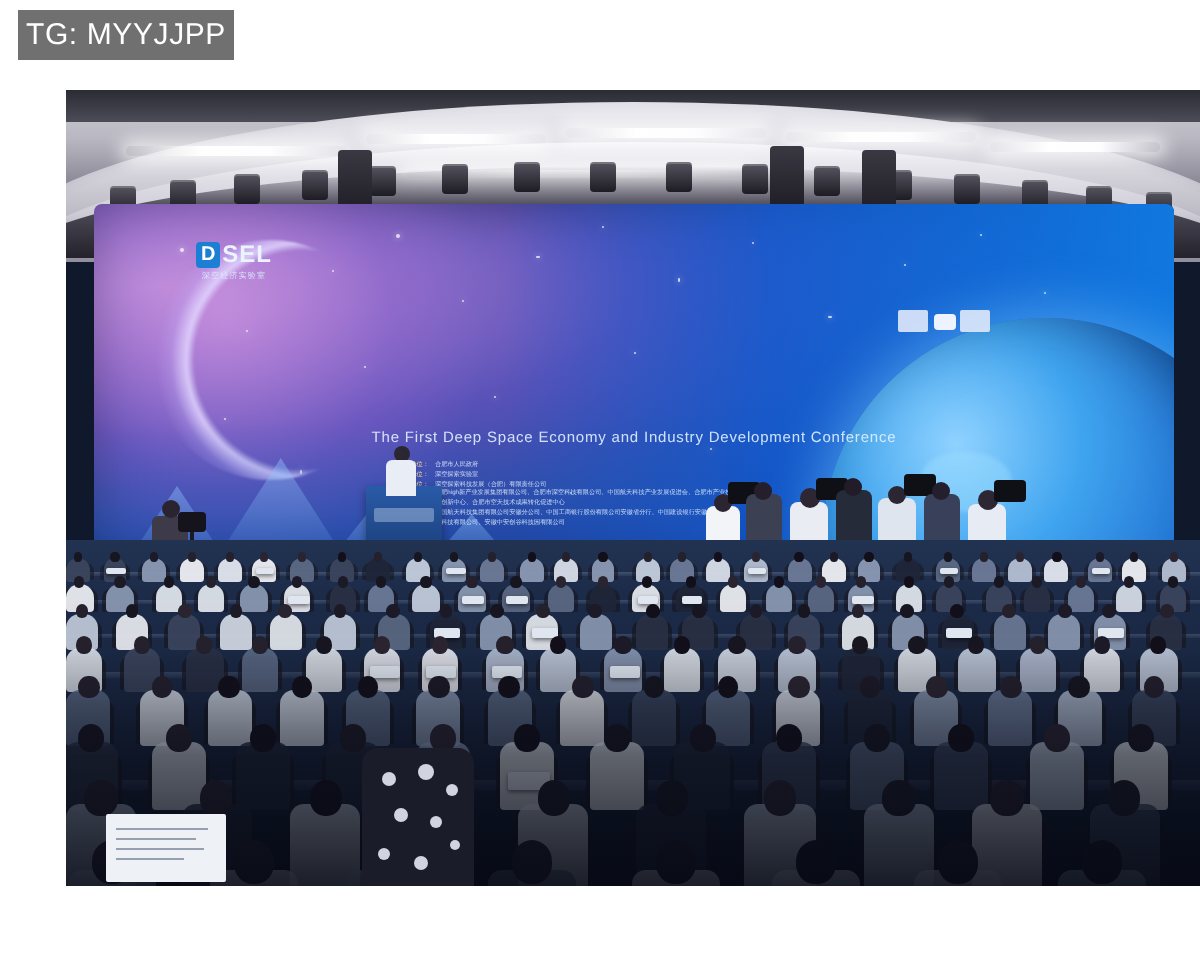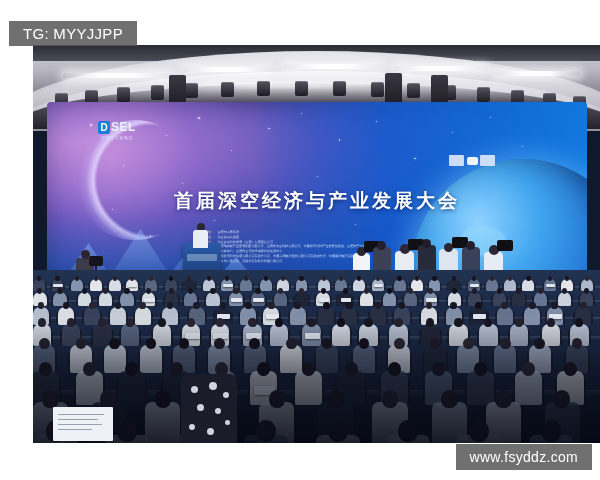--- a/index.html
+++ b/index.html
@@ -211,21 +211,21 @@
     position:absolute;left:20px;bottom:2px;width:60px;height:34px;
     background:#eef1f6;border-radius:1px;
   }
   .paper i{position:absolute;left:5px;height:1px;background:#97a0b2;display:block;}
 
   
   .wm{
     position:absolute;background:rgba(88,88,88,.86);color:#ffffff;
     font-size:15px;letter-spacing:.3px;display:flex;align-items:center;justify-content:center;
   }
-  .wm-tl{left:9px;top:21px;padding:4px 14px;}
+  .wm-tl{left:9px;top:5px;padding:4px 4px;}
   .wm-br{right:8px;bottom:10px;padding:5px 14px;font-size:14px;}
 </style>
 </head>
 <body>
 
 <div id="stage">
 
   <div class="photo">
 
     <div class="ceiling">
@@ -313,21 +313,21 @@
         <div class="sat-panel" style="right:0;"></div>
       </div>
 
       <div class="led-txt">
         <div class="logo-badge">
           <span class="logo-d">D</span>
             <span class="logo-rest">SEL</span>
         </div>
         <div class="logo-sub">深空经济实验室</div>
 
-        <div class="ttl-sub">首届深空经济与产业发展大会</div>
+        <div class="ttl-en">The First Deep Space Economy and Industry Development Conference</div>
 
         <div class="credits" id="credits">
             <div><b>指导单位：</b>合肥市人民政府</div>
             <div><b>主办单位：</b>深空探索实验室</div>
             <div><b>承办单位：</b>深空探索科技发展（合肥）有限责任公司</div>
             <div><b>协办单位：</b>合肥high新产业发展集团有限公司、合肥市深空科技有限公司、中国航天科技产业发展促进会、合肥市产业投资控股集团</div>
             <div><b></b>深空产业发展创新中心、合肥市空天技术成果转化促进中心</div>
             <div><b>支持单位：</b>中国航天科技集团有限公司安徽分公司、中国工商银行股份有限公司安徽省分行、中国建设银行安徽省分行</div>
             <div><b></b>合肥九歌空天科技有限公司、安徽中安创谷科技园有限公司</div>
           </div>
@@ -842,15 +842,14 @@
       <div class="paper">
         <i style="top:7px;width:46px;"></i>
         <i style="top:12px;width:40px;"></i>
         <i style="top:17px;width:44px;"></i>
         <i style="top:22px;width:34px;"></i>
       </div>
     </div>
   </div>
 
   <div class="wm wm-tl">TG: MYYJJPP</div>
-  <div class="wm wm-br">www.fsyddz.com</div>
 
 </div>
 
 </body></html>

